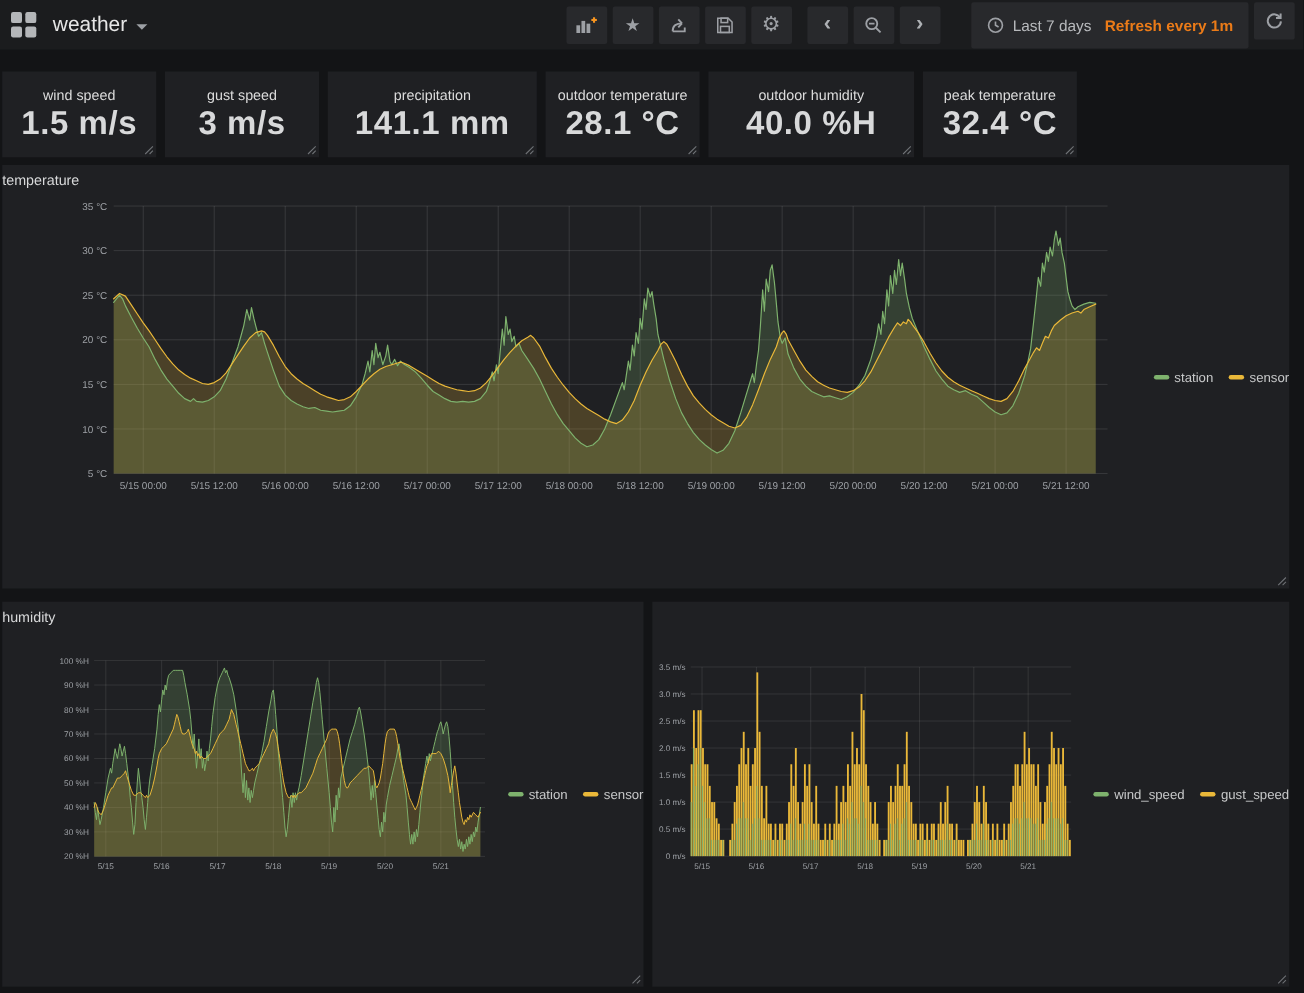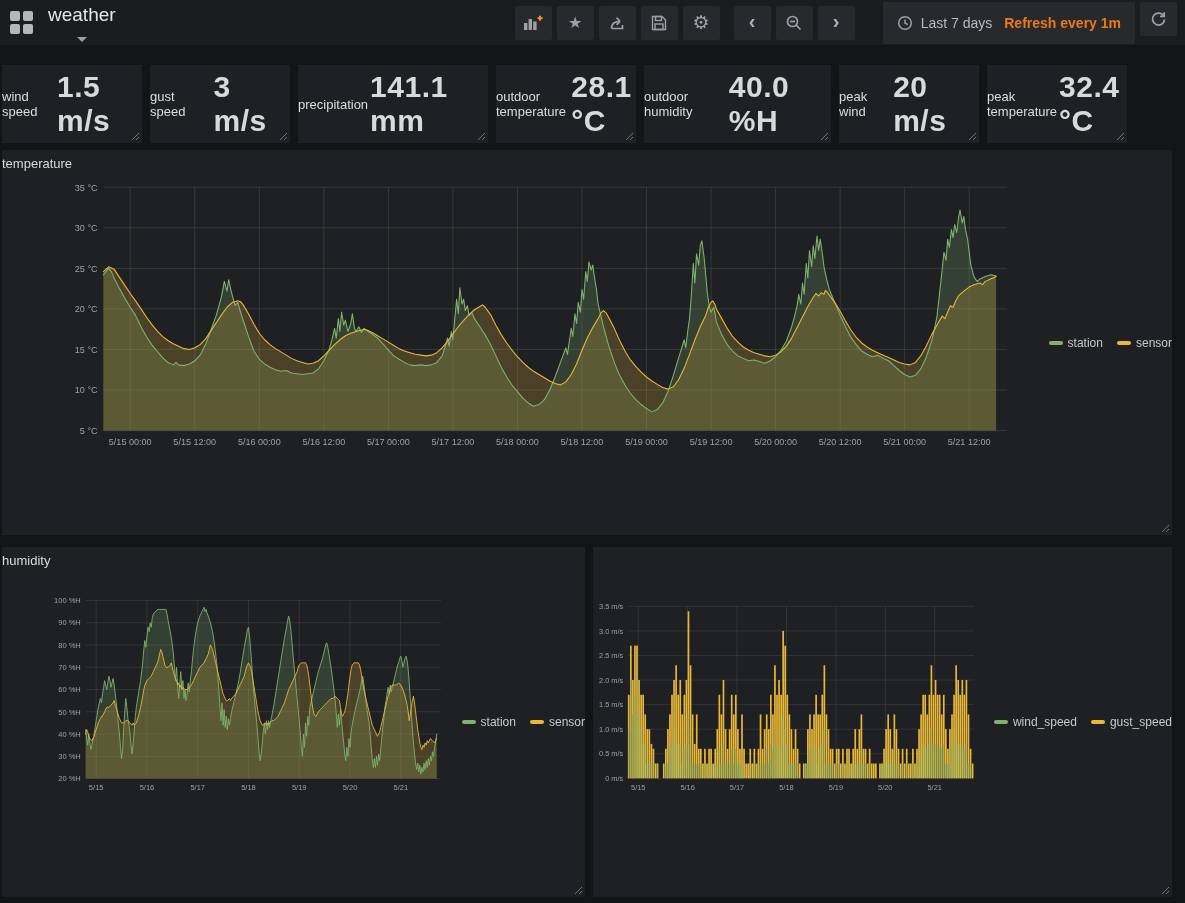--- a/index.html
+++ b/index.html
@@ -1,33 +1,33 @@
 <!DOCTYPE html>
 <html><head>
 <meta charset="utf-8">
 <style>
   html,body{margin:0;padding:0;background:#131416;width:1185px;height:903px;overflow:hidden;
     font-family:"Liberation Sans","DejaVu Sans",sans-serif;-webkit-font-smoothing:antialiased;}
   .topnav{height:45px;background:#1b1c1e;display:flex;align-items:center;padding:0 8px 0 10px;box-sizing:border-box;}
   .logo{width:24px;height:24px;display:grid;grid-template-columns:10px 10px;grid-template-rows:10px 10px;gap:3px;margin-right:14px;cursor:pointer;}
   .logo div{background:#b4b6b9;border-radius:2px;}
-  .dash-title{color:#e6e6e6;font-size:19px;display:flex;align-items:center;gap:8px;cursor:pointer;flex-direction:column;}
+  .dash-title{color:#e6e6e6;font-size:19px;display:flex;align-items:center;gap:8px;cursor:pointer;}
   .caret{width:0;height:0;border-left:5px solid transparent;border-right:5px solid transparent;border-top:5px solid #9da0a5;margin-top:3px;}
   .toolbar{display:flex;gap:5px;margin-left:auto;}
   .tbtn{width:37px;height:34px;background:#28292c;border-radius:2px;display:flex;align-items:center;justify-content:center;color:#9da0a5;cursor:pointer;font-size:17px;}
   .navgroup{display:flex;gap:5px;margin-left:14px;}
   .tbtn.chev{font-size:20px;font-weight:bold;color:#aeb1b5;padding-bottom:3px;box-sizing:border-box;}
   .timegroup{display:flex;gap:5px;margin-left:28px;}
   .timebtn{height:34px;background:#28292c;border-radius:2px;display:flex;align-items:center;padding:4px 14px;gap:8px;cursor:pointer;}
   .timebtn .range{color:#b8babd;font-size:14px;}
   .timebtn .refresh{color:#eb7b18;font-size:14px;font-weight:bold;margin-left:4px;}
   .dashboard{padding:20px 0 0 2px;}
   .statrow{display:flex;gap:8px;}
   .panel{background:#1f2023;position:relative;}
-  .stat{height:78px;display:flex;flex-direction:row;align-items:center;justify-content:center;gap:2px;}
+  .stat{height:78px;display:flex;flex-direction:column;align-items:center;justify-content:center;gap:2px;}
   .stat .t{color:#dcdcdc;font-size:13px;}
   .stat .v{color:#d8d9da;font-size:30px;font-weight:bold;letter-spacing:.5px;}
   .chart-panel{display:flex;flex-direction:row;}
   .ptitle{height:26px;line-height:28px;text-align:center;color:#d8d9da;font-size:13px;flex:0 0 auto;cursor:pointer;}
   .plot{flex:1 1 auto;}
   .legend{flex:0 0 26px;display:flex;align-items:center;gap:14px;padding-left:12px;}
   .legend .item{display:flex;align-items:center;gap:5px;cursor:pointer;}
   .legend .dash{width:14px;height:4px;border-radius:2px;}
   .legend .lbl{color:#c7c8c9;font-size:12px;}
   .rh{position:absolute;right:2px;bottom:2px;cursor:nwse-resize;}
@@ -143,27 +143,20 @@
     <div class="panel stat" style="width:140px">
       <div class="t">outdoor temperature</div>
       <div class="v">28.1 °C</div>
       <svg class="rh" width="9" height="9">
           <path d="M8 1 L1 8 M8 5 L5 8" stroke="#6e7175" stroke-width="1" fill="none"></path>
         </svg>
     </div>
     <div class="panel stat" style="width:187px">
       <div class="t">outdoor humidity</div>
       <div class="v">40.0 %H</div>
-      <svg class="rh" width="9" height="9">
-          <path d="M8 1 L1 8 M8 5 L5 8" stroke="#6e7175" stroke-width="1" fill="none"></path>
-        </svg>
-    </div>
-    <div class="panel stat" style="width:140px">
-      <div class="t">peak wind</div>
-      <div class="v">20 m/s</div>
       <svg class="rh" width="9" height="9">
           <path d="M8 1 L1 8 M8 5 L5 8" stroke="#6e7175" stroke-width="1" fill="none"></path>
         </svg>
     </div>
     <div class="panel stat" style="width:140px">
       <div class="t">peak temperature</div>
       <div class="v">32.4 °C</div>
       <svg class="rh" width="9" height="9">
           <path d="M8 1 L1 8 M8 5 L5 8" stroke="#6e7175" stroke-width="1" fill="none"></path>
         </svg>

